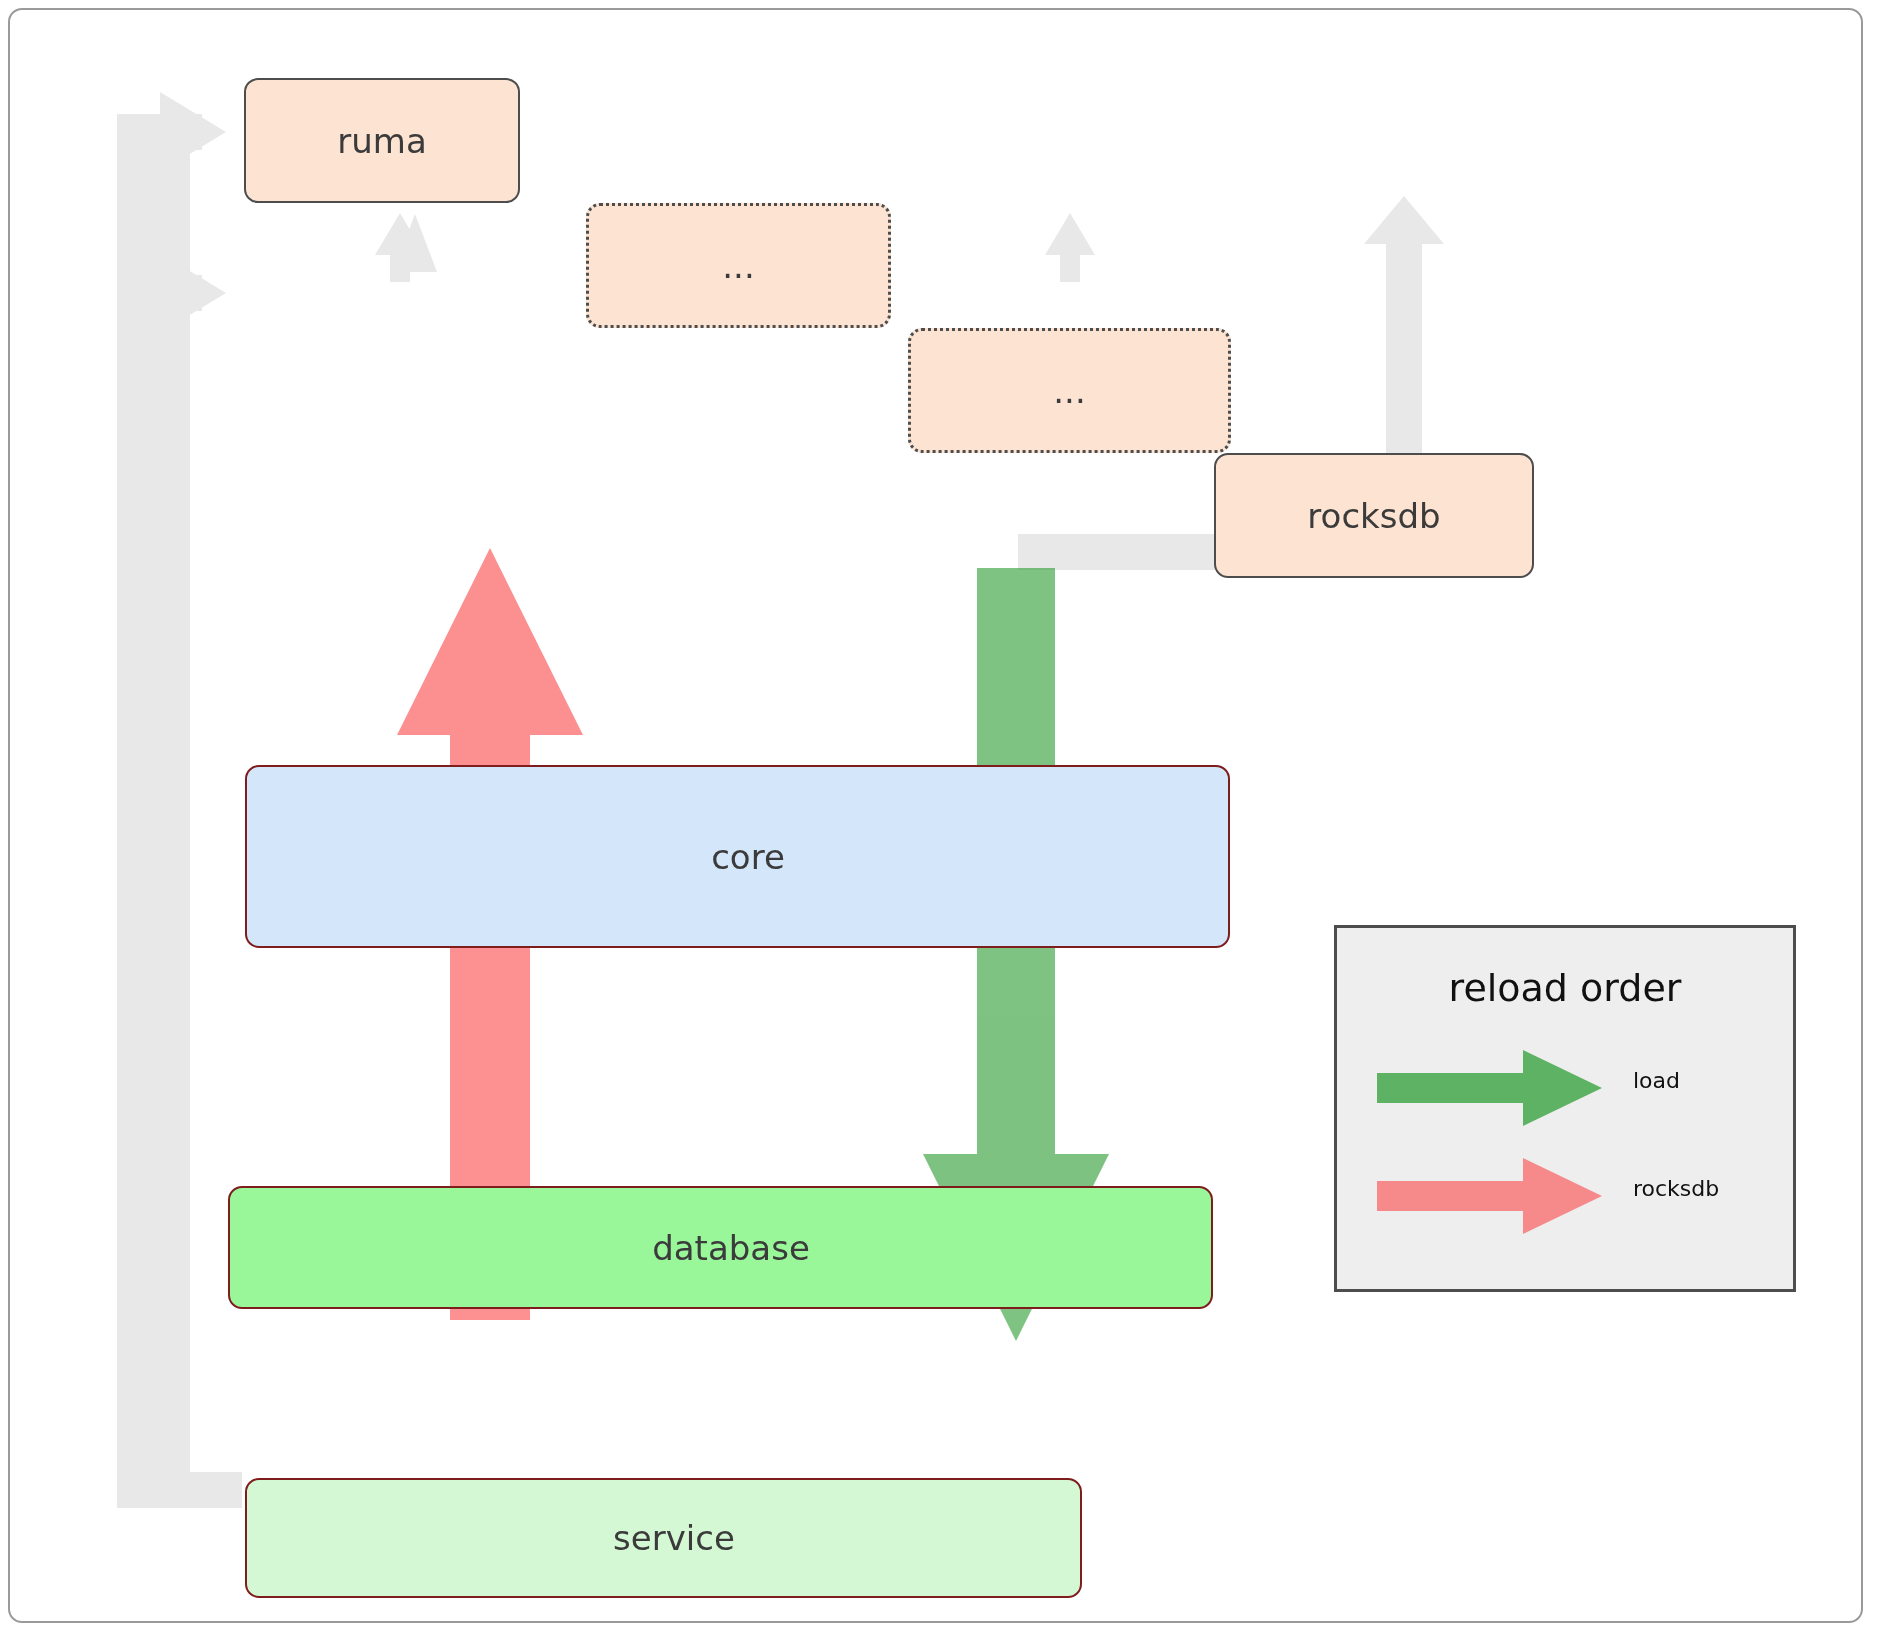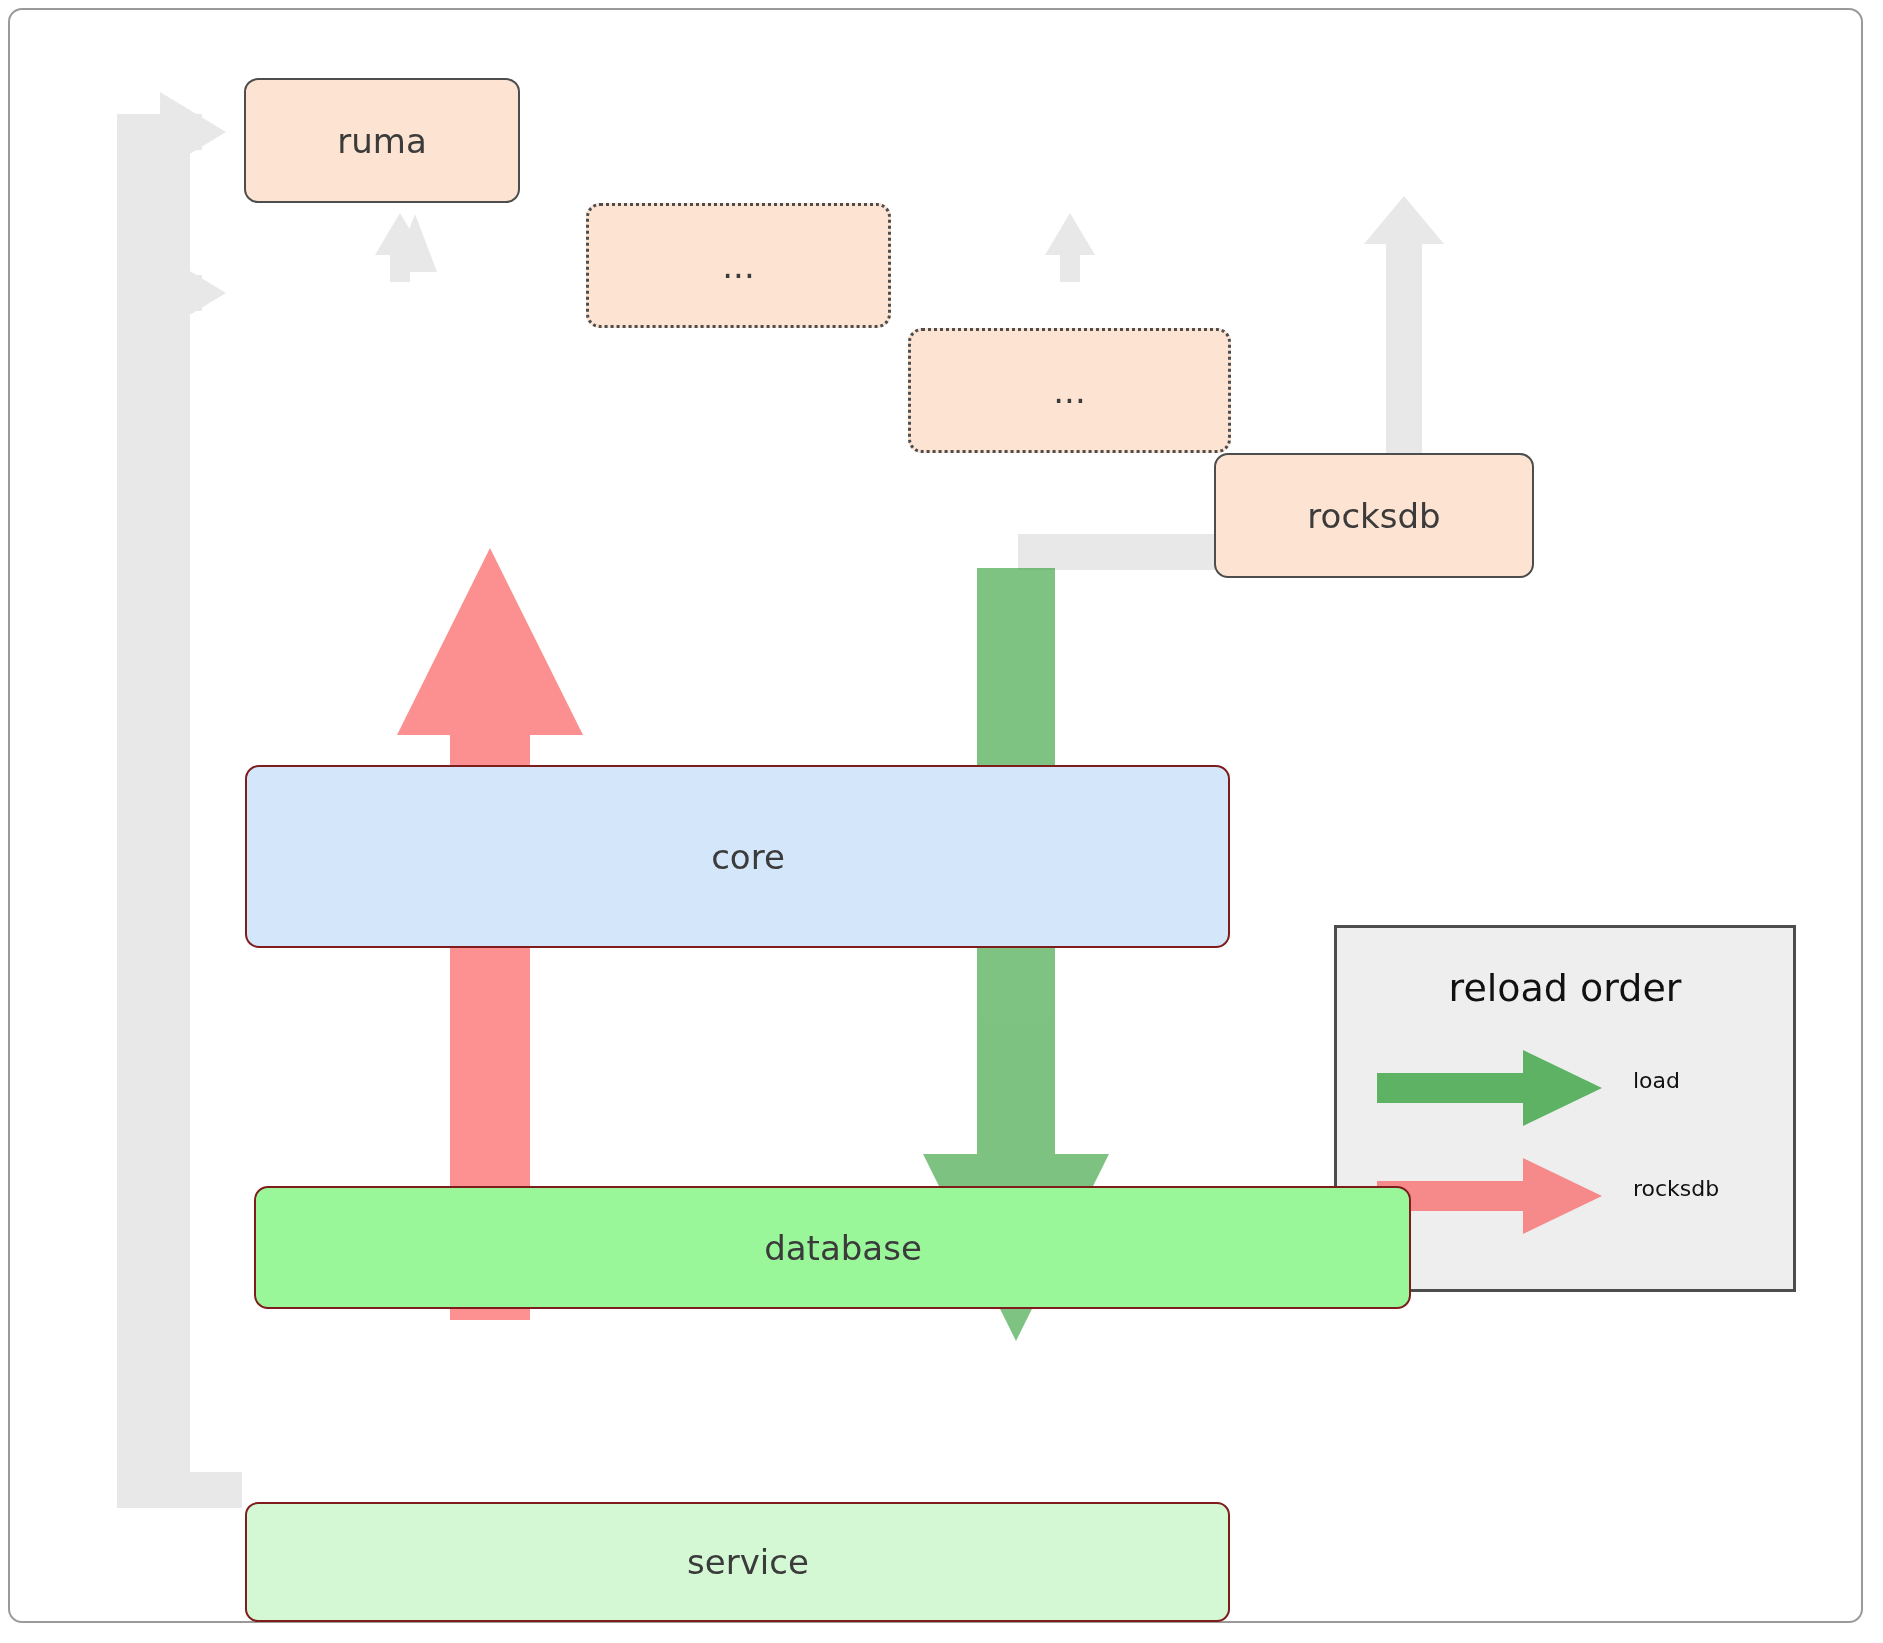--- a/index.html
+++ b/index.html
@@ -72,38 +72,38 @@
   </div>
 
   <div class="node solid orange zt" style="left:1214px;top:78px;width:320px;height:125px;">
     <span>rocksdb</span>
   </div>
 
   <div class="node thin blue zt" style="left:245px;top:265px;width:985px;height:183px;">
     <span>core</span>
   </div>
 
-  <div class="node thin g1 zt" style="left:254px;top:503px;width:1157px;height:123px;">
+  <div class="node thin g1 zt" style="left:228px;top:503px;width:985px;height:123px;">
     <span>database</span>
   </div>
 
   <svg class="layer" style="z-index:5">
 
     <g opacity="0.62">
       <rect x="450" y="650" width="80" height="670" fill="#fb4d4d"></rect>
       <polygon points="490,548 583,735 397,735" fill="#fb4d4d"></polygon>
     </g>
 
     <g opacity="0.62">
       <rect x="977" y="568" width="78" height="660" fill="#2e9e35"></rect>
       <polygon points="1016,1341 923,1154 1109,1154" fill="#2e9e35"></polygon>
     </g>
   </svg>
 
-  <div class="node thin g2 zt" style="left:245px;top:696px;width:985px;height:120px;border-radius:13px;">
+  <div class="node thin g2 zt" style="left:245px;top:672px;width:837px;height:120px;">
     <span>service</span>
   </div>
 
   <div id="legend">
     <div class="ltitle">reload order</div>
 
     <svg width="462" height="367" style="position:absolute;left:0;top:0;">
       <g opacity="0.75">
         <rect x="40" y="145" width="178" height="30" fill="#2e9e35"></rect>
         <polygon points="265,160 186,122 186,198" fill="#2e9e35"></polygon>

